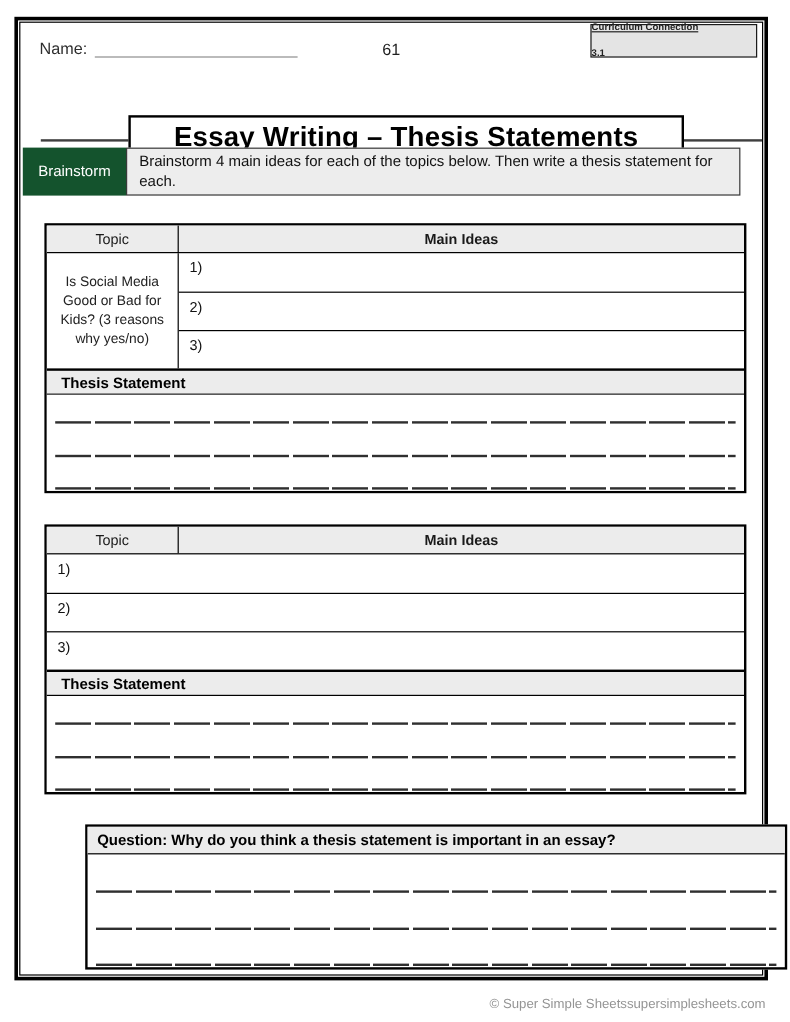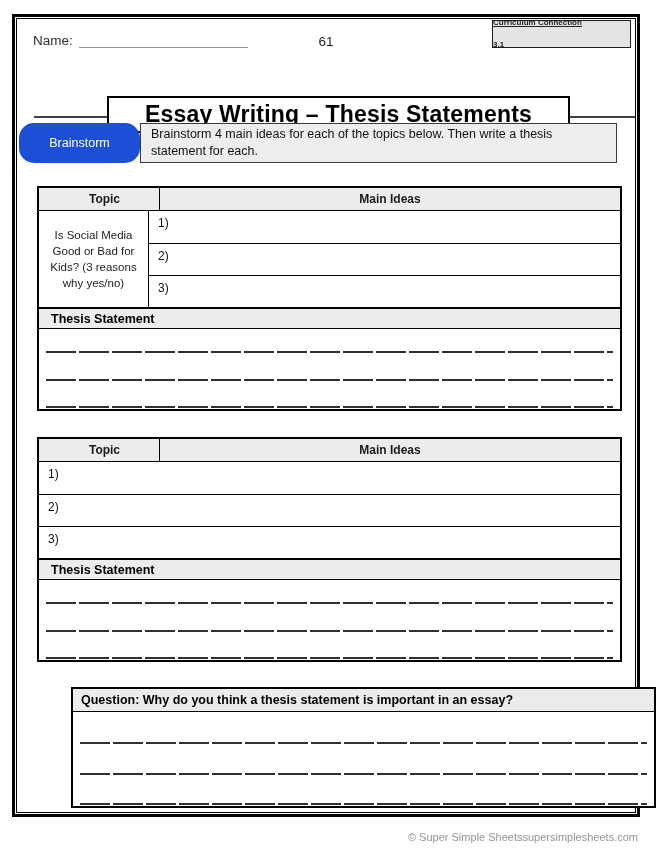--- a/index.html
+++ b/index.html
@@ -56,42 +56,42 @@
     display: flex; align-items: center; justify-content: center;
     font-size: 23px; font-weight: bold; letter-spacing: 0.2px; color: #000;
   }
 
   
   .brainstorm-row {
     position: absolute; left: 2px; top: 104px; right: 18px;
     height: 40px; display: flex;
   }
   .brainstorm-label {
-    width: 121px; background: #1d4ed8; color: #fff;
+    width: 86px; background: #14532d; color: #fff;
     display: flex; align-items: center; justify-content: center;
-    font-size: 12.5px; flex: none; border-radius: 15px;
+    font-size: 12.5px; flex: none;
   }
   .brainstorm-text {
     flex: 1; background: #ededed; border: 1px solid #3a3a3a;
     padding: 3px 10px; font-size: 12.5px; line-height: 17px; color: #111;
     display: flex; align-items: center;
   }
 
   
   .wtable {
     position: absolute; left: 20px; width: 585px;
     border: 2px solid #000; background: #fff;
   }
   .wtable.t1 { top: 167px; }
   .wtable.t2 { top: 418px; }
   .t-head { display: flex; background: #ececec; border-bottom: 1px solid #000; height: 23px; }
   .t-head-topic {
     width: 110px; flex: none; border-right: 1.5px solid #000;
     display: flex; align-items: center; justify-content: center;
-    font-size: 12px; font-weight: bold; margin-left: 11px;
+    font-size: 12px; font-weight: normal;
   }
   .t-head-ideas {
     flex: 1; display: flex; align-items: center; justify-content: center;
     font-size: 12px; font-weight: bold;
   }
   .t-body { display: flex; }
   .t-topic {
     width: 110px; flex: none; border-right: 1.5px solid #000;
     display: flex; align-items: center; justify-content: center; text-align: center;
     font-size: 11.5px; line-height: 16px; padding: 0 6px; color: #222;

